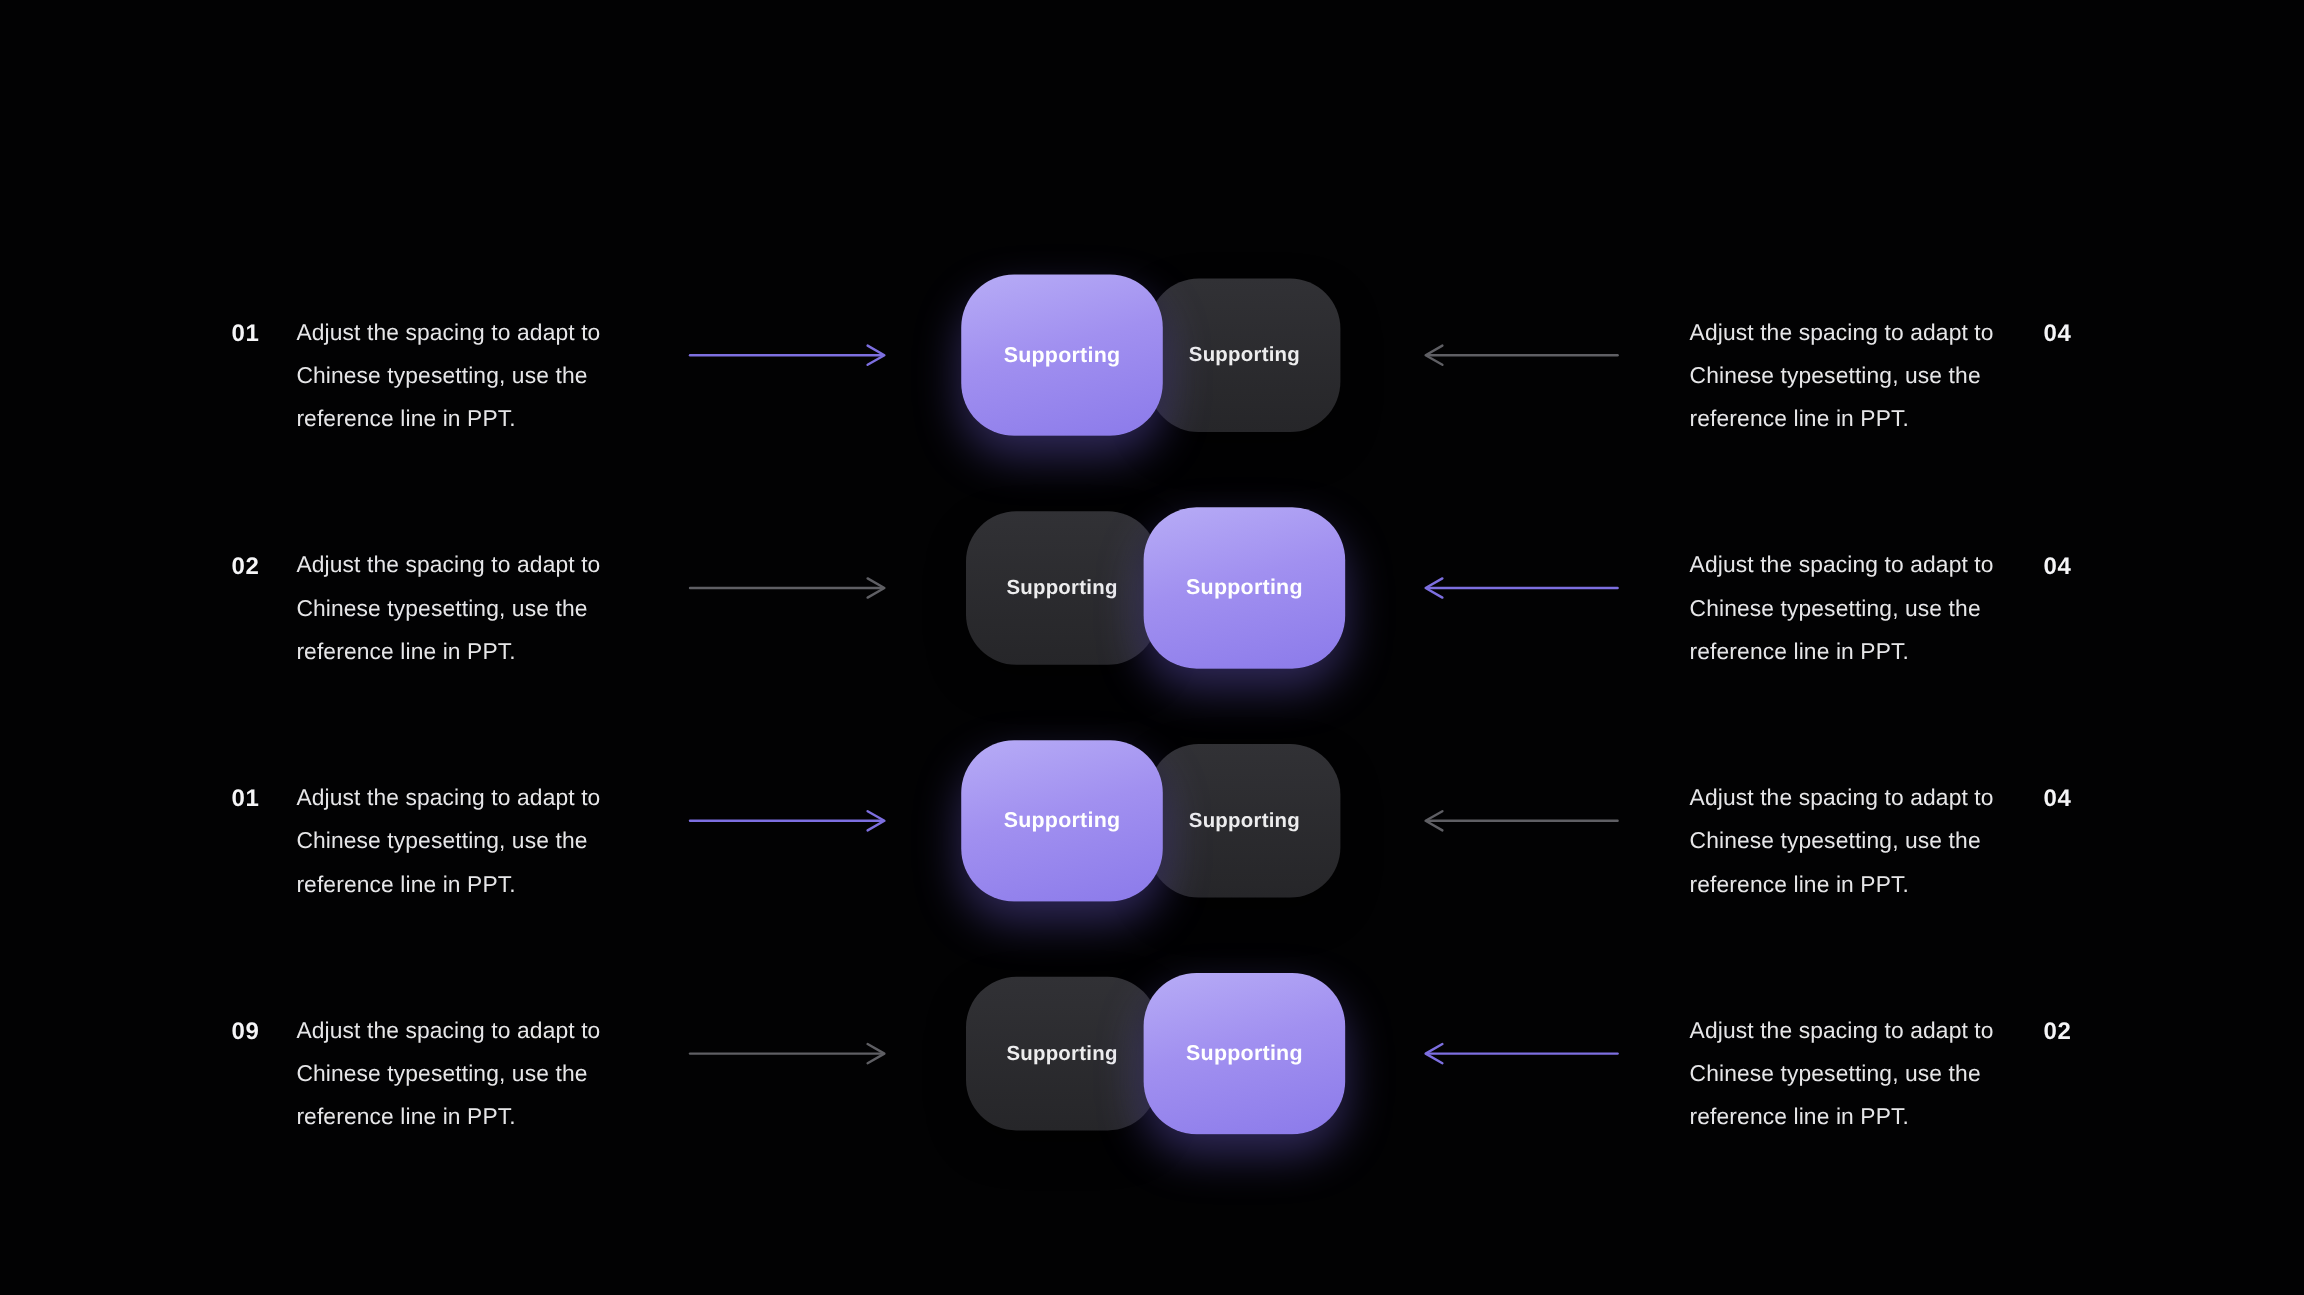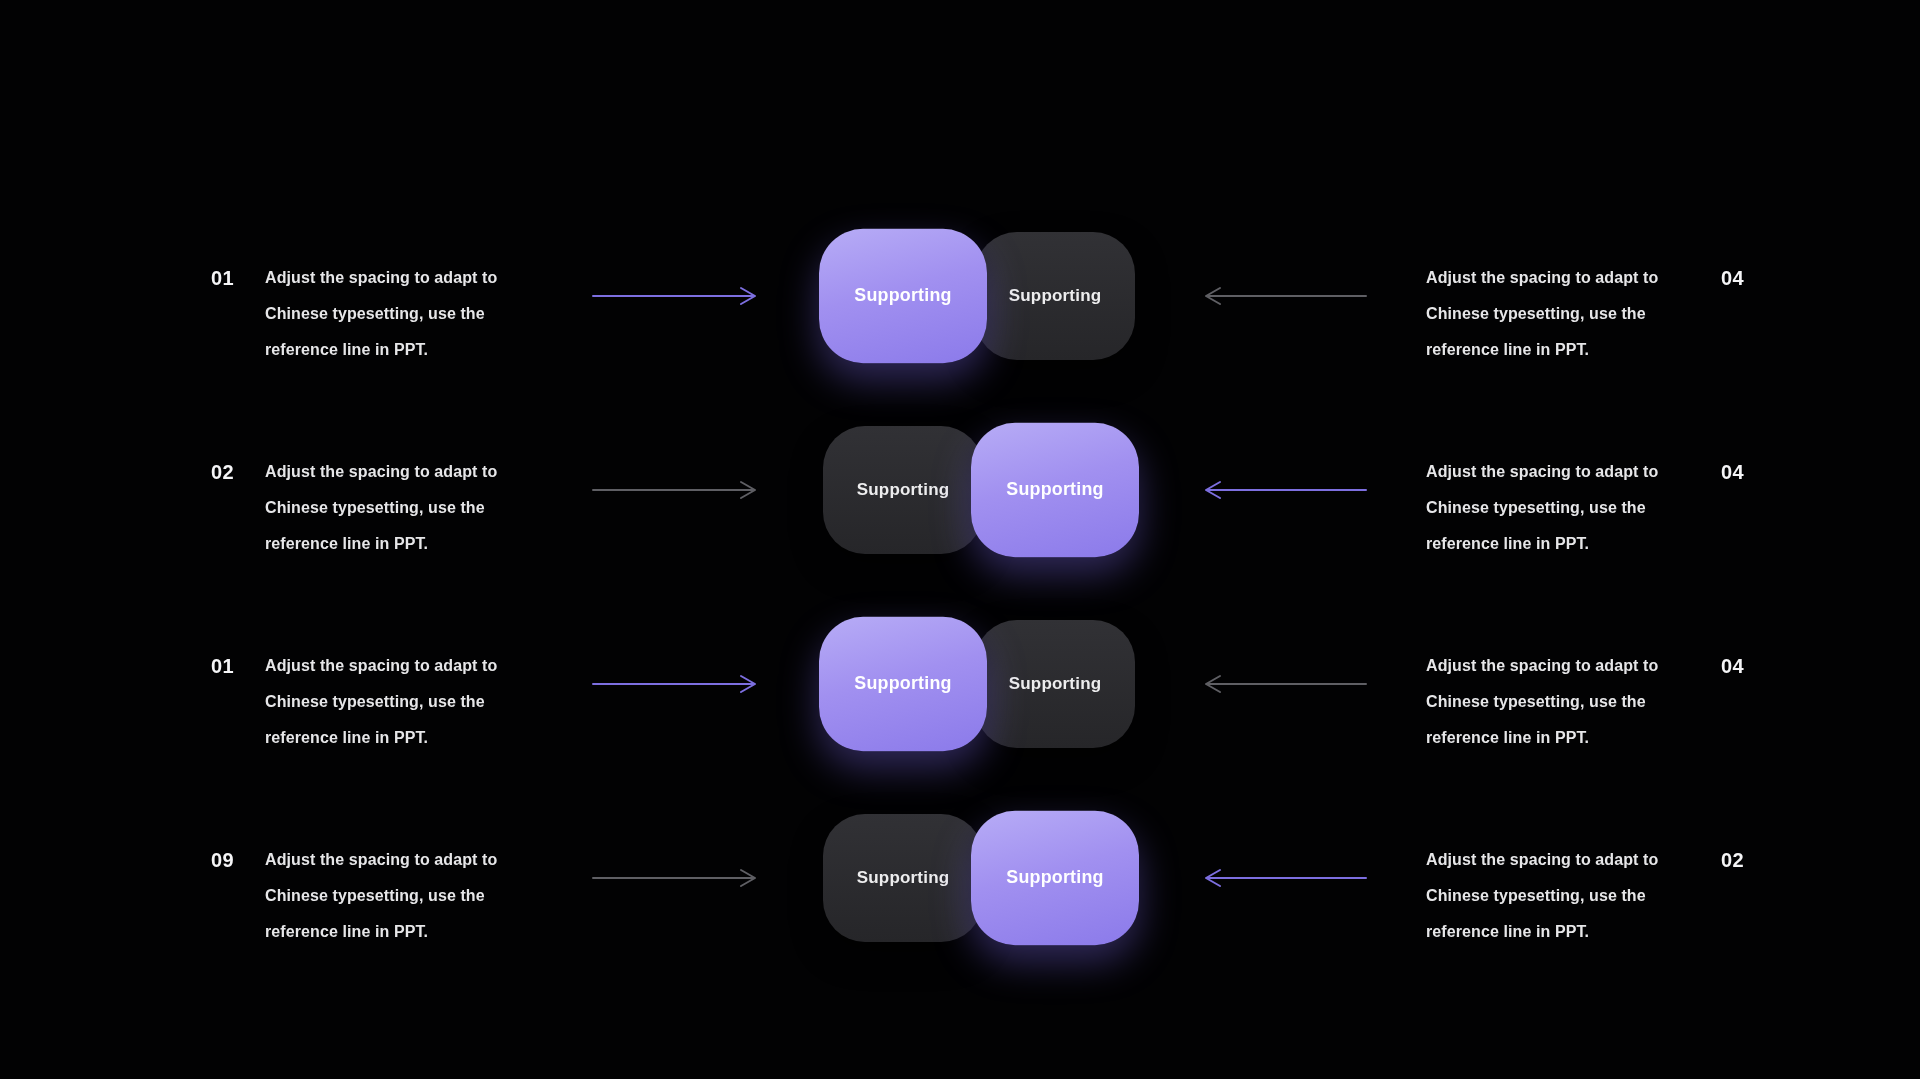--- a/index.html
+++ b/index.html
@@ -7,34 +7,34 @@
     --text:#e6e6e8;
     --num:#f5f5f7;
     --arrow-purple:#7d6fe0;
     --arrow-gray:#5f5f64;
     --tile-dark-top:#313135;
     --tile-dark-bot:#262629;
   }
   *{margin:0;padding:0;box-sizing:border-box;}
   html,body{width:1920px;height:1079px;background:var(--bg);overflow:hidden;}
   body{font-family:"Liberation Sans","DejaVu Sans",sans-serif;}
-  .slide{position:relative;width:1920px;height:763px;padding-top:199px;padding-left:18px;}
+  .slide{position:relative;width:1920px;height:763px;padding-top:199px;}
   .row{
     display:grid;
     grid-template-columns:193px 54px 270px 56px 172px 60px 312px 66px 167px 58px 262px 33px 40px auto;
     align-items:center;
     height:194px;
   }
   .cell-text{height:108px;position:relative;top:18px;}
   .num{
     font-size:20px;font-weight:700;color:var(--num);
     line-height:36px;letter-spacing:.5px;
   }
   .desc{
-    font-size:16px;font-weight:700;color:var(--text);
+    font-size:19px;font-weight:400;color:var(--text);
     line-height:36px;white-space:pre-line;letter-spacing:.1px;
   }
   .arrow{display:block;overflow:visible;}
   .hl-left .arrow-to-right{color:var(--arrow-purple);}
   .hl-left .arrow-to-left{color:var(--arrow-gray);}
   .hl-right .arrow-to-right{color:var(--arrow-gray);}
   .hl-right .arrow-to-left{color:var(--arrow-purple);}
   .tiles{
     width:312px;height:140px;
     display:flex;align-items:center;justify-content:center;

